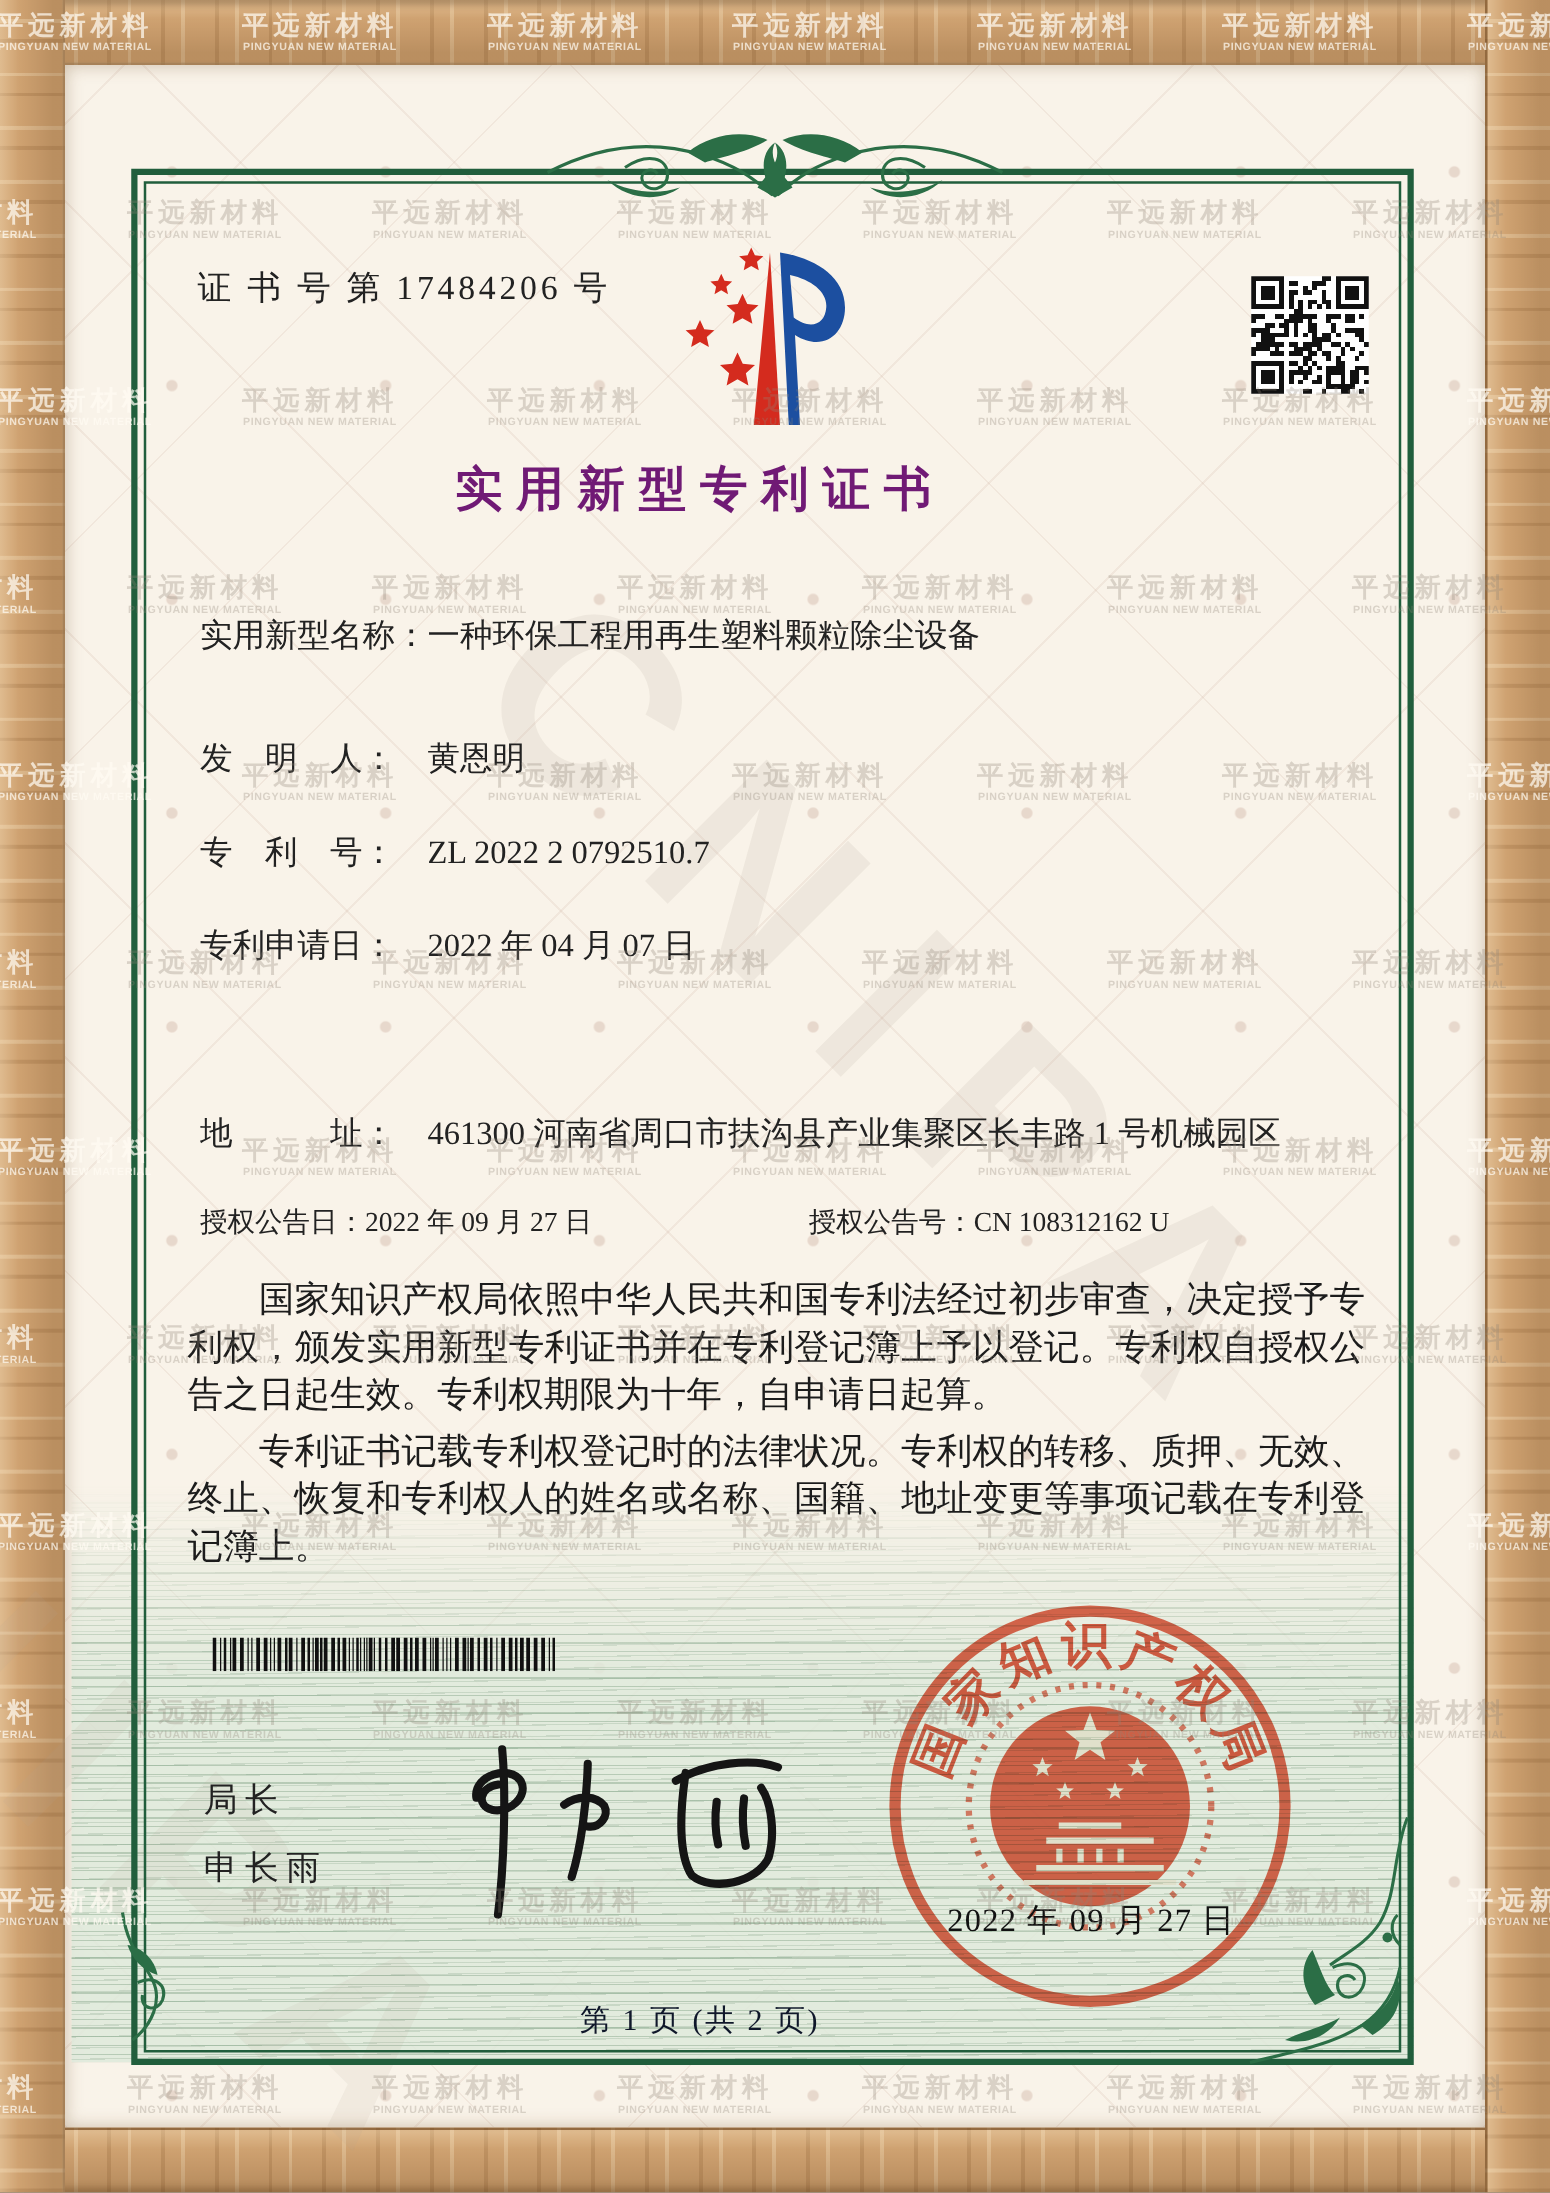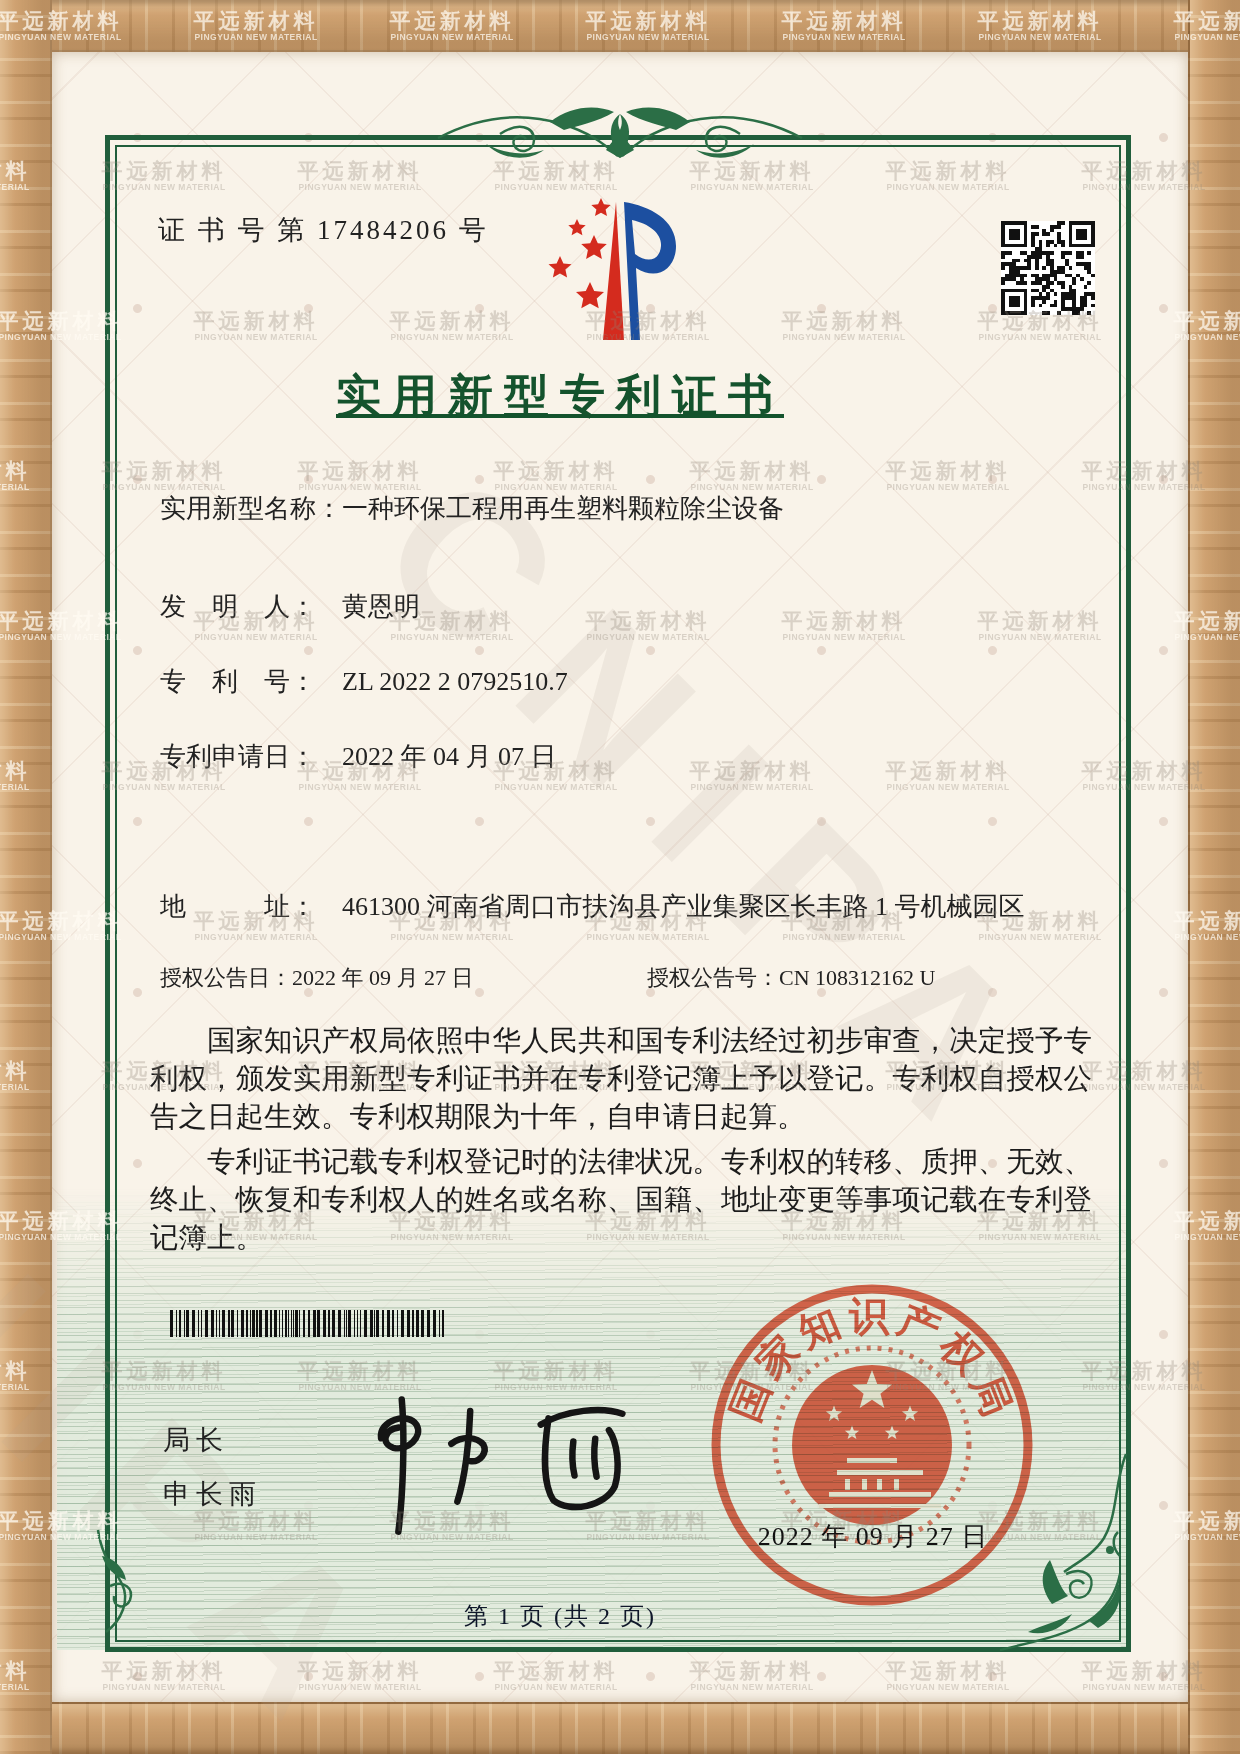--- a/index.html
+++ b/index.html
@@ -39,21 +39,21 @@
     transform:rotate(45deg);transform-origin:0 0;white-space:nowrap;}
   
   .gborder{position:absolute;left:105px;top:135px;width:1026px;height:1517px;z-index:2;
     border:5px solid #215e3c;}
   .gborder::after{content:"";position:absolute;left:5px;top:5px;right:5px;bottom:5px;border:2px solid #215e3c;}
   .orn{position:absolute;z-index:2;}
   
   .ly{position:absolute;z-index:3;color:#222;}
   .certno{left:158px;top:212px;font-size:27px;letter-spacing:3px;}
   .axis{left:105px;width:910px;text-align:center;}
-  .title{top:366px;font-size:45px;font-weight:bold;letter-spacing:11px;color:#14532d;text-decoration:underline;}
+  .title{top:366px;font-size:38px;font-weight:bold;letter-spacing:11px;color:#701a75;}
   .frow{left:160px;width:950px;display:flex;font-size:26px;line-height:34px;}
   .flabel{flex:none;width:182px;}
   .fvalue{width:760px;}
   .grantrow{left:160px;width:950px;font-size:22px;}
   .grant-right{position:absolute;left:487px;top:0;}
   .body{left:150px;width:942px;font-size:28.5px;line-height:38px;text-align:justify;color:#1c1c1c;}
   .body p{margin:0 0 7px 0;text-indent:2em;}
   .barcode{left:170px;top:1310px;}
   .duty{left:163px;top:1422px;font-size:27px;letter-spacing:6px;}
   .dutyname{left:163px;top:1476px;font-size:27px;letter-spacing:6px;}

